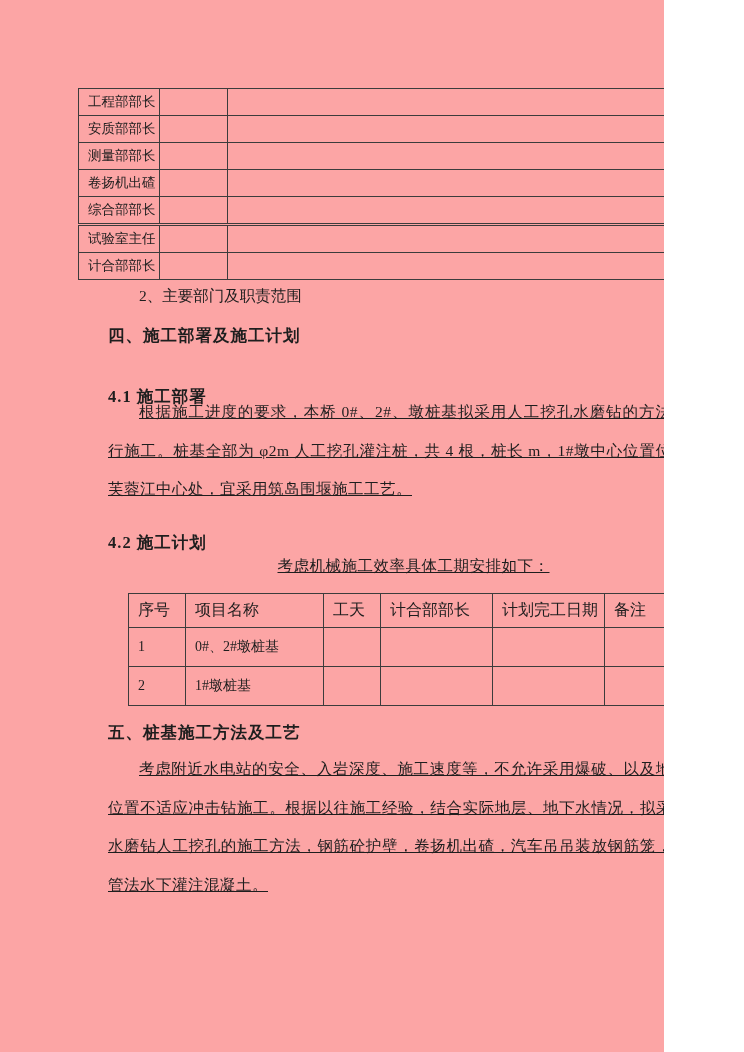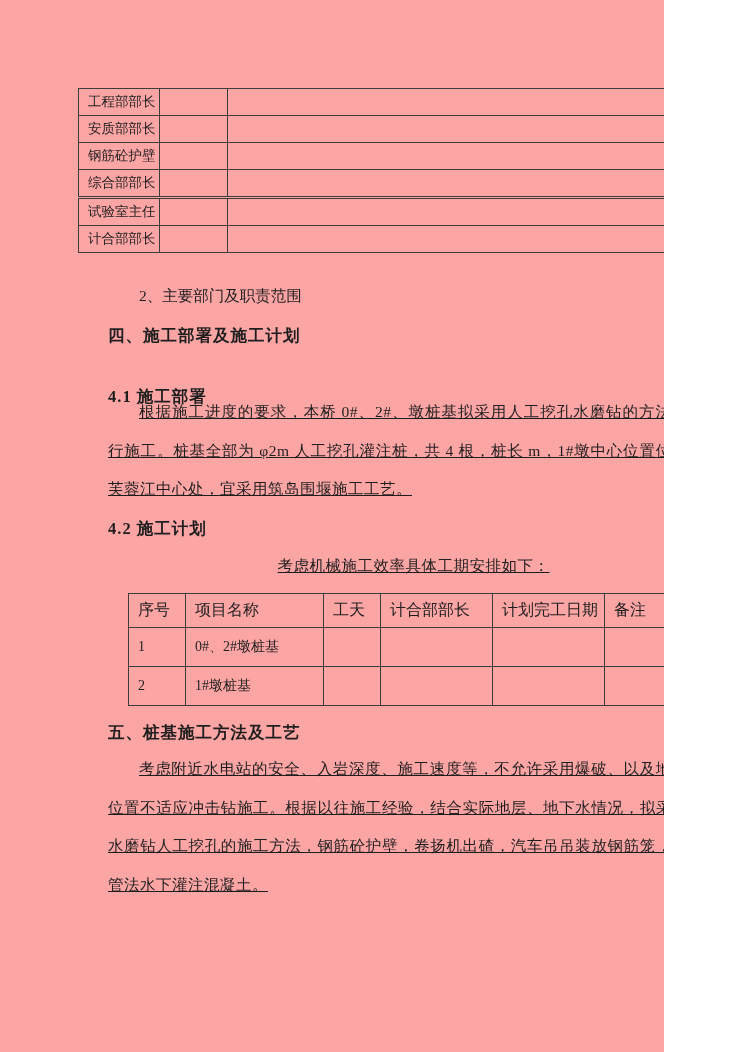--- a/index.html
+++ b/index.html
@@ -42,21 +42,26 @@
         <td>工程部部长</td>
         <td></td>
         <td></td>
       </tr>
       <tr>
         <td>安质部部长</td>
         <td></td>
         <td></td>
       </tr>
       <tr>
-        <td>钢筋砼护壁</td>
+        <td>测量部部长</td>
+        <td></td>
+        <td></td>
+      </tr>
+      <tr>
+        <td>卷扬机出碴</td>
         <td></td>
         <td></td>
       </tr>
       <tr>
         <td>综合部部长</td>
         <td></td>
         <td></td>
       </tr>
       <tr class="thick">
         <td>试验室主任</td>
@@ -72,21 +77,21 @@
   </table>
 
   <div class="t-line indent" style="top:286px">2、主要部门及职责范围</div>
 
   <div class="t-h" style="top:325px">四、施工部署及施工计划</div>
 
   <div class="t-h" style="top:386px">4.1 施工部署</div>
 
   <div class="t-p" style="top:393px">根据施工进度的要求，本桥 0#、2#、墩桩基拟采用人工挖孔水磨钻的方法进行施工。桩基全部为 φ2m 人工挖孔灌注桩，共 4 根，桩长 m，1#墩中心位置位于芙蓉江中心处，宜采用筑岛围堰施工工艺。</div>
 
-  <div class="t-h" style="top:518px">4.2 施工计划</div>
+  <div class="t-h" style="top:532px">4.2 施工计划</div>
 
   <div class="t-p one" style="top:547px">考虑机械施工效率具体工期安排如下：</div>
 
   <table class="sched-table">
     <colgroup>
       <col style="width:57px">
         <col style="width:138px">
         <col style="width:57px">
       <col style="width:112px">
         <col style="width:112px">

